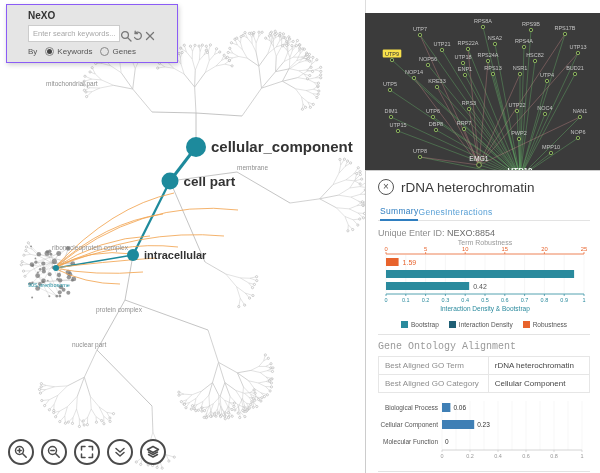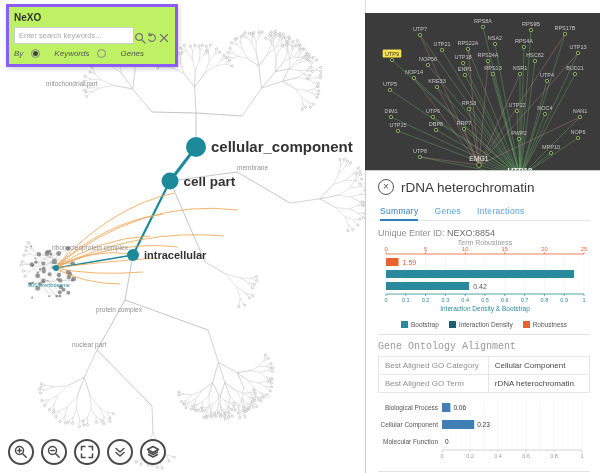--- a/index.html
+++ b/index.html
@@ -3,45 +3,45 @@
 <meta charset="utf-8">
 <style>
   html,body{margin:0;padding:0;background:#fff;font-family:"Liberation Sans",sans-serif;}
   .stage{position:relative;width:600px;height:473px;overflow:hidden;background:#fff;}
   svg text{font-family:"Liberation Sans",sans-serif;}
 
   
   #left-panel{position:absolute;left:0;top:0;width:365px;height:473px;background:#fff;border-right:1px solid #ddd;}
   #tree-svg{position:absolute;left:0;top:0;}
 
-  #search-panel{position:absolute;left:6px;top:4px;width:172px;background:#bef264;border:3px solid #8b5cf6;box-shadow:1px 2px 5px rgba(0,0,0,.18);padding:5px 5px 6px;z-index:6;box-sizing:border-box;}
+  #search-panel{position:absolute;left:6px;top:4px;width:172px;background:#e5e5e5;border:1px solid #8b5cf6;box-shadow:1px 2px 5px rgba(0,0,0,.18);padding:5px 21px 6px;z-index:6;box-sizing:border-box;}
   .sp-title{font-size:10px;font-weight:bold;color:#333;}
   .sp-row{display:flex;align-items:center;margin-top:4px;}
   .sp-input{flex:1;min-width:0;border:1px solid #ccc;font-size:7.5px;padding:3px 4px;color:#555;outline:none;}
   .sp-input::placeholder{color:#a8a8a8;}
   .sp-icon{width:12px;height:12px;flex:none;cursor:pointer;}
   .sp-icon svg{stroke:#777;fill:none;stroke-width:1.3;stroke-linecap:round;}
-  .radio-row{display:flex;align-items:center;gap:8px;margin-top:5px;font-size:8px;color:#555;font-style:italic;}
-  .radio-item{display:flex;align-items:center;gap:14px;cursor:pointer;}
+  .radio-row{display:flex;align-items:center;gap:8px;margin-top:5px;font-size:8px;color:#555;}
+  .radio-item{display:flex;align-items:center;gap:3px;cursor:pointer;}
   .radio{width:9px;height:9px;border:1px solid #888;border-radius:50%;display:inline-flex;align-items:center;justify-content:center;box-sizing:border-box;}
   .radio.sel::after{content:'';width:5px;height:5px;background:#444;border-radius:50%;}
 
   #nav-toolbar{position:absolute;left:8px;bottom:8px;display:flex;gap:7px;z-index:6;}
   .tool-btn{width:26px;height:26px;border:2px solid #4a4a4a;border-radius:50%;background:#fff;display:flex;align-items:center;justify-content:center;padding:0;cursor:pointer;box-sizing:border-box;}
   .tool-btn svg{stroke:#4a4a4a;fill:none;stroke-width:1.5;stroke-linecap:round;stroke-linejoin:round;}
 
   
   #network-panel{position:absolute;left:365px;top:13px;width:235px;height:170px;background:#3b3b3b;}
 
   
   #details-panel{position:absolute;left:365px;top:170px;width:235px;height:303px;background:#fff;border-left:1px solid #ccc;border-top:1px solid #ccc;box-sizing:border-box;padding:8px 10px 0 12px;overflow:hidden;}
   .detail-header{display:flex;align-items:center;gap:7px;}
   .close-btn{width:16px;height:16px;border:1.5px solid #555;border-radius:50%;display:flex;align-items:center;justify-content:center;color:#555;font-size:10px;line-height:1;cursor:pointer;flex:none;box-sizing:border-box;}
   .detail-title{font-size:13.5px;color:#3a3a3a;font-weight:500;}
-  .tabs{display:flex;gap:16px;border-bottom:1px solid #e3e3e3;margin-top:7px;padding:0 2px;}
+  .tabs{display:flex;border-bottom:1px solid #e3e3e3;margin-top:7px;padding:0 2px;align-items:flex-end;}
   .tab{font-size:8.5px;color:#58a0d6;padding:4px 0 3px;letter-spacing:.3px;cursor:pointer;}
   .tab.active{color:#2f7ec0;border-bottom:2px solid #2f7ec0;margin-bottom:-1px;}
   .term-id{font-size:9px;color:#8d8d8d;margin-top:7px;}
   .term-id .val{color:#6d6d6d;}
   .legend{display:flex;justify-content:center;gap:10px;margin-top:1px;}
   .legend-item{display:flex;align-items:center;gap:3px;font-size:6.5px;color:#555;}
   .legend-swatch{width:7px;height:7px;display:inline-block;}
   .section-divider{border-top:1px solid #e3e3e3;margin-top:6px;}
   .section-header{font-size:10px;color:#9a9a9a;margin:6px 0 4px;font-family:Liberation Mono, monospace;}
   .go-table{width:100%;border-collapse:collapse;margin-bottom:4px;}
@@ -1319,26 +1319,26 @@
           <span>Robustness</span>
         </span>
       </div>
 
     <div class="section-divider"></div>
     <div class="section-header">Gene Ontology Alignment</div>
 
     <table class="go-table">
       <tbody>
         <tr>
+          <td class="k">Best Aligned GO Term</td>
+          <td class="v">rDNA heterochromatin</td>
+        </tr>
+        <tr>
           <td class="k">Best Aligned GO Category</td>
           <td class="v">Cellular Component</td>
-        </tr>
-        <tr>
-          <td class="k">Best Aligned GO Term</td>
-          <td class="v">rDNA heterochromatin</td>
         </tr>
       </tbody>
     </table>
 
     <div id="chart2"><svg width="213" height="64">
           <line x1="64" y1="4" x2="64" y2="53" stroke="#ededed" stroke-width="0.5"></line>
           <line x1="78" y1="4" x2="78" y2="53" stroke="#ededed" stroke-width="0.5"></line>
           <line x1="92" y1="4" x2="92" y2="53" stroke="#ededed" stroke-width="0.5"></line>
           <line x1="106" y1="4" x2="106" y2="53" stroke="#ededed" stroke-width="0.5"></line>
           <line x1="120" y1="4" x2="120" y2="53" stroke="#ededed" stroke-width="0.5"></line>

